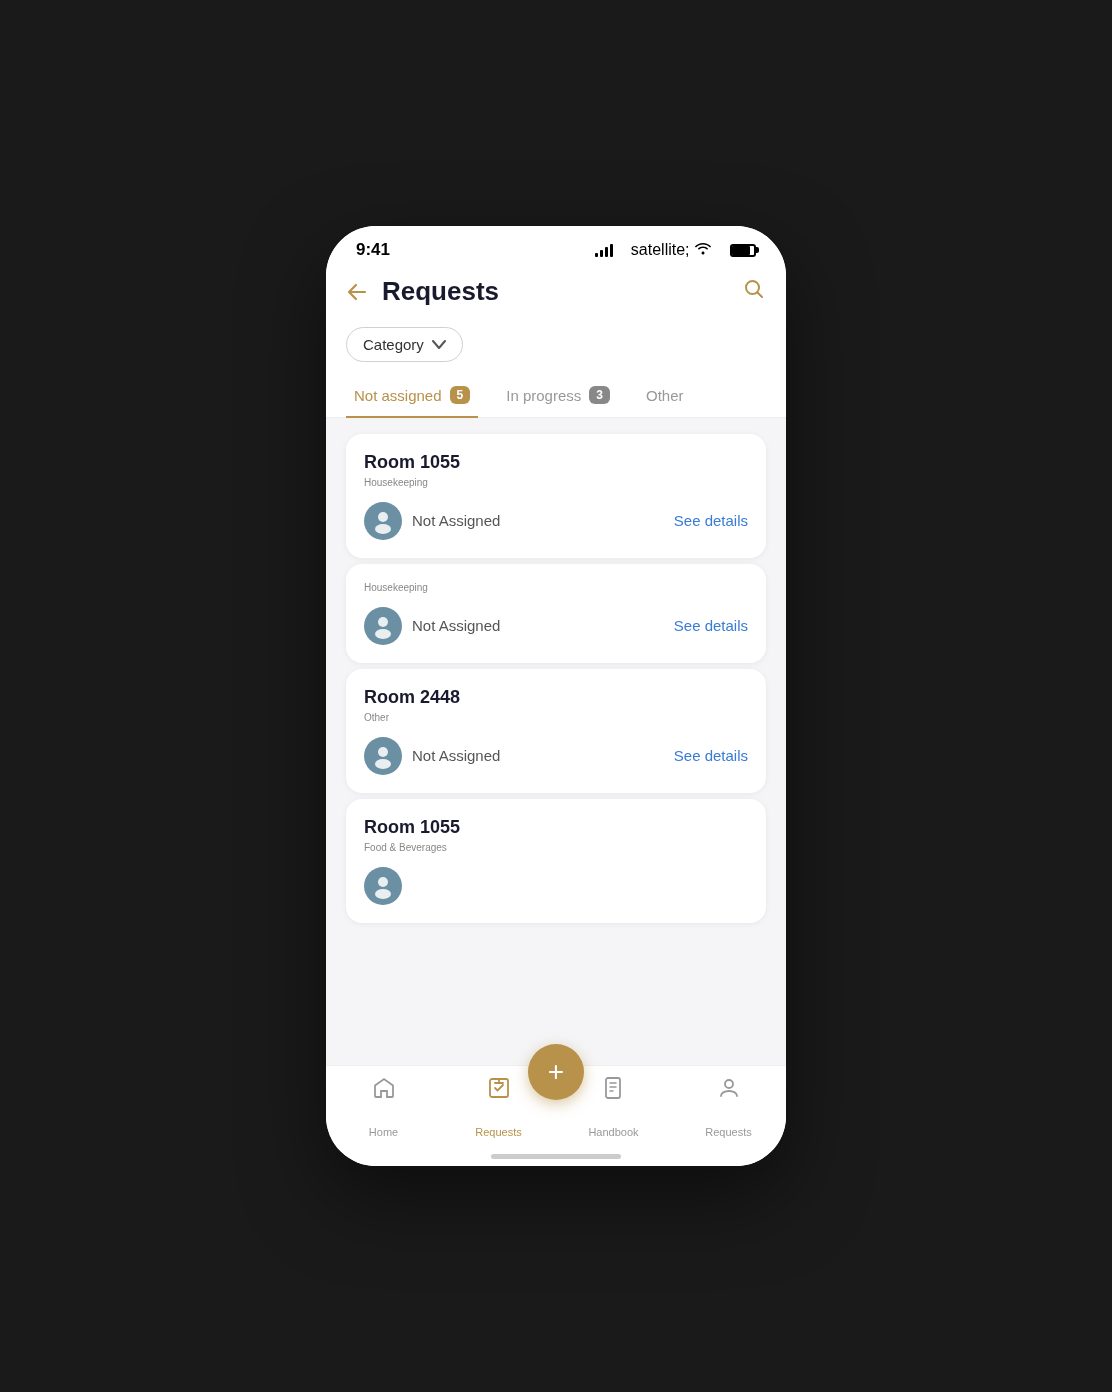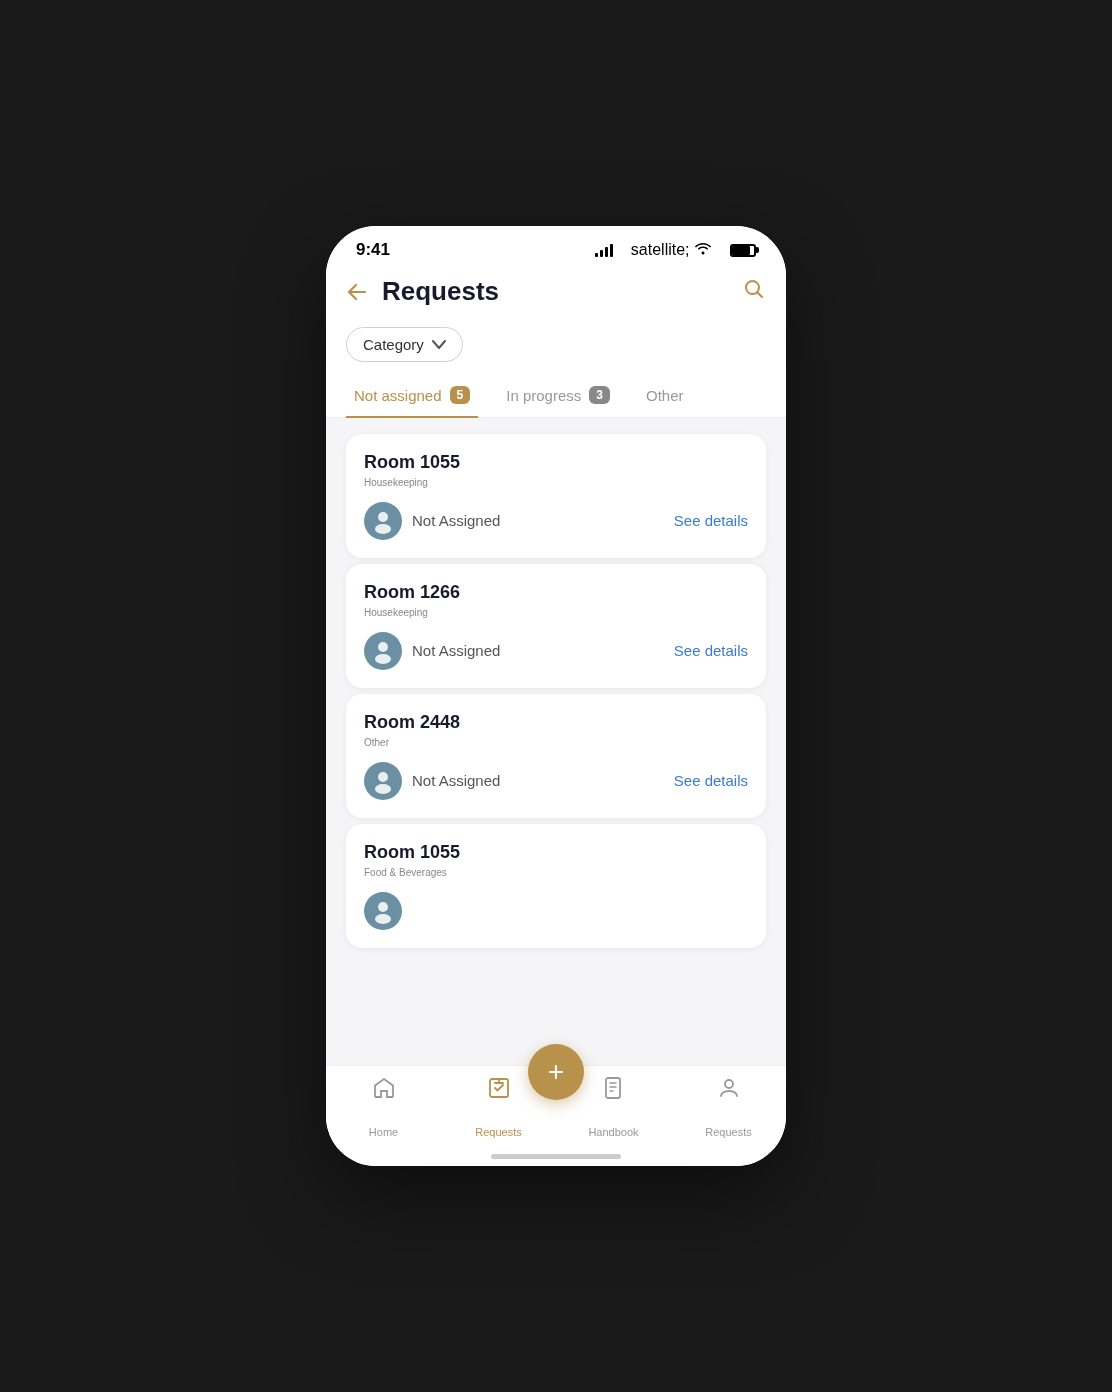--- a/index.html
+++ b/index.html
@@ -378,21 +378,20 @@
                 <ellipse cx="14" cy="22" rx="8" ry="5" fill="#fff" opacity="0.85"></ellipse>
               </svg>
             </div>
             <span class="assignee-name">Not Assigned</span>
           </div>
           <span class="see-details">See details</span>
         </div>
       </div>
 
       <div class="card">
-        <div class="card-title">Room 1266</div>
         <div class="card-category">Housekeeping</div>
         <div class="card-footer">
           <div class="assignee">
             <div class="avatar">
               <svg viewBox="0 0 28 28" fill="none" xmlns="http://www.w3.org/2000/svg">
                 <circle cx="14" cy="10" r="5" fill="#fff" opacity="0.85"></circle>
                 <ellipse cx="14" cy="22" rx="8" ry="5" fill="#fff" opacity="0.85"></ellipse>
               </svg>
             </div>
             <span class="assignee-name">Not Assigned</span>

